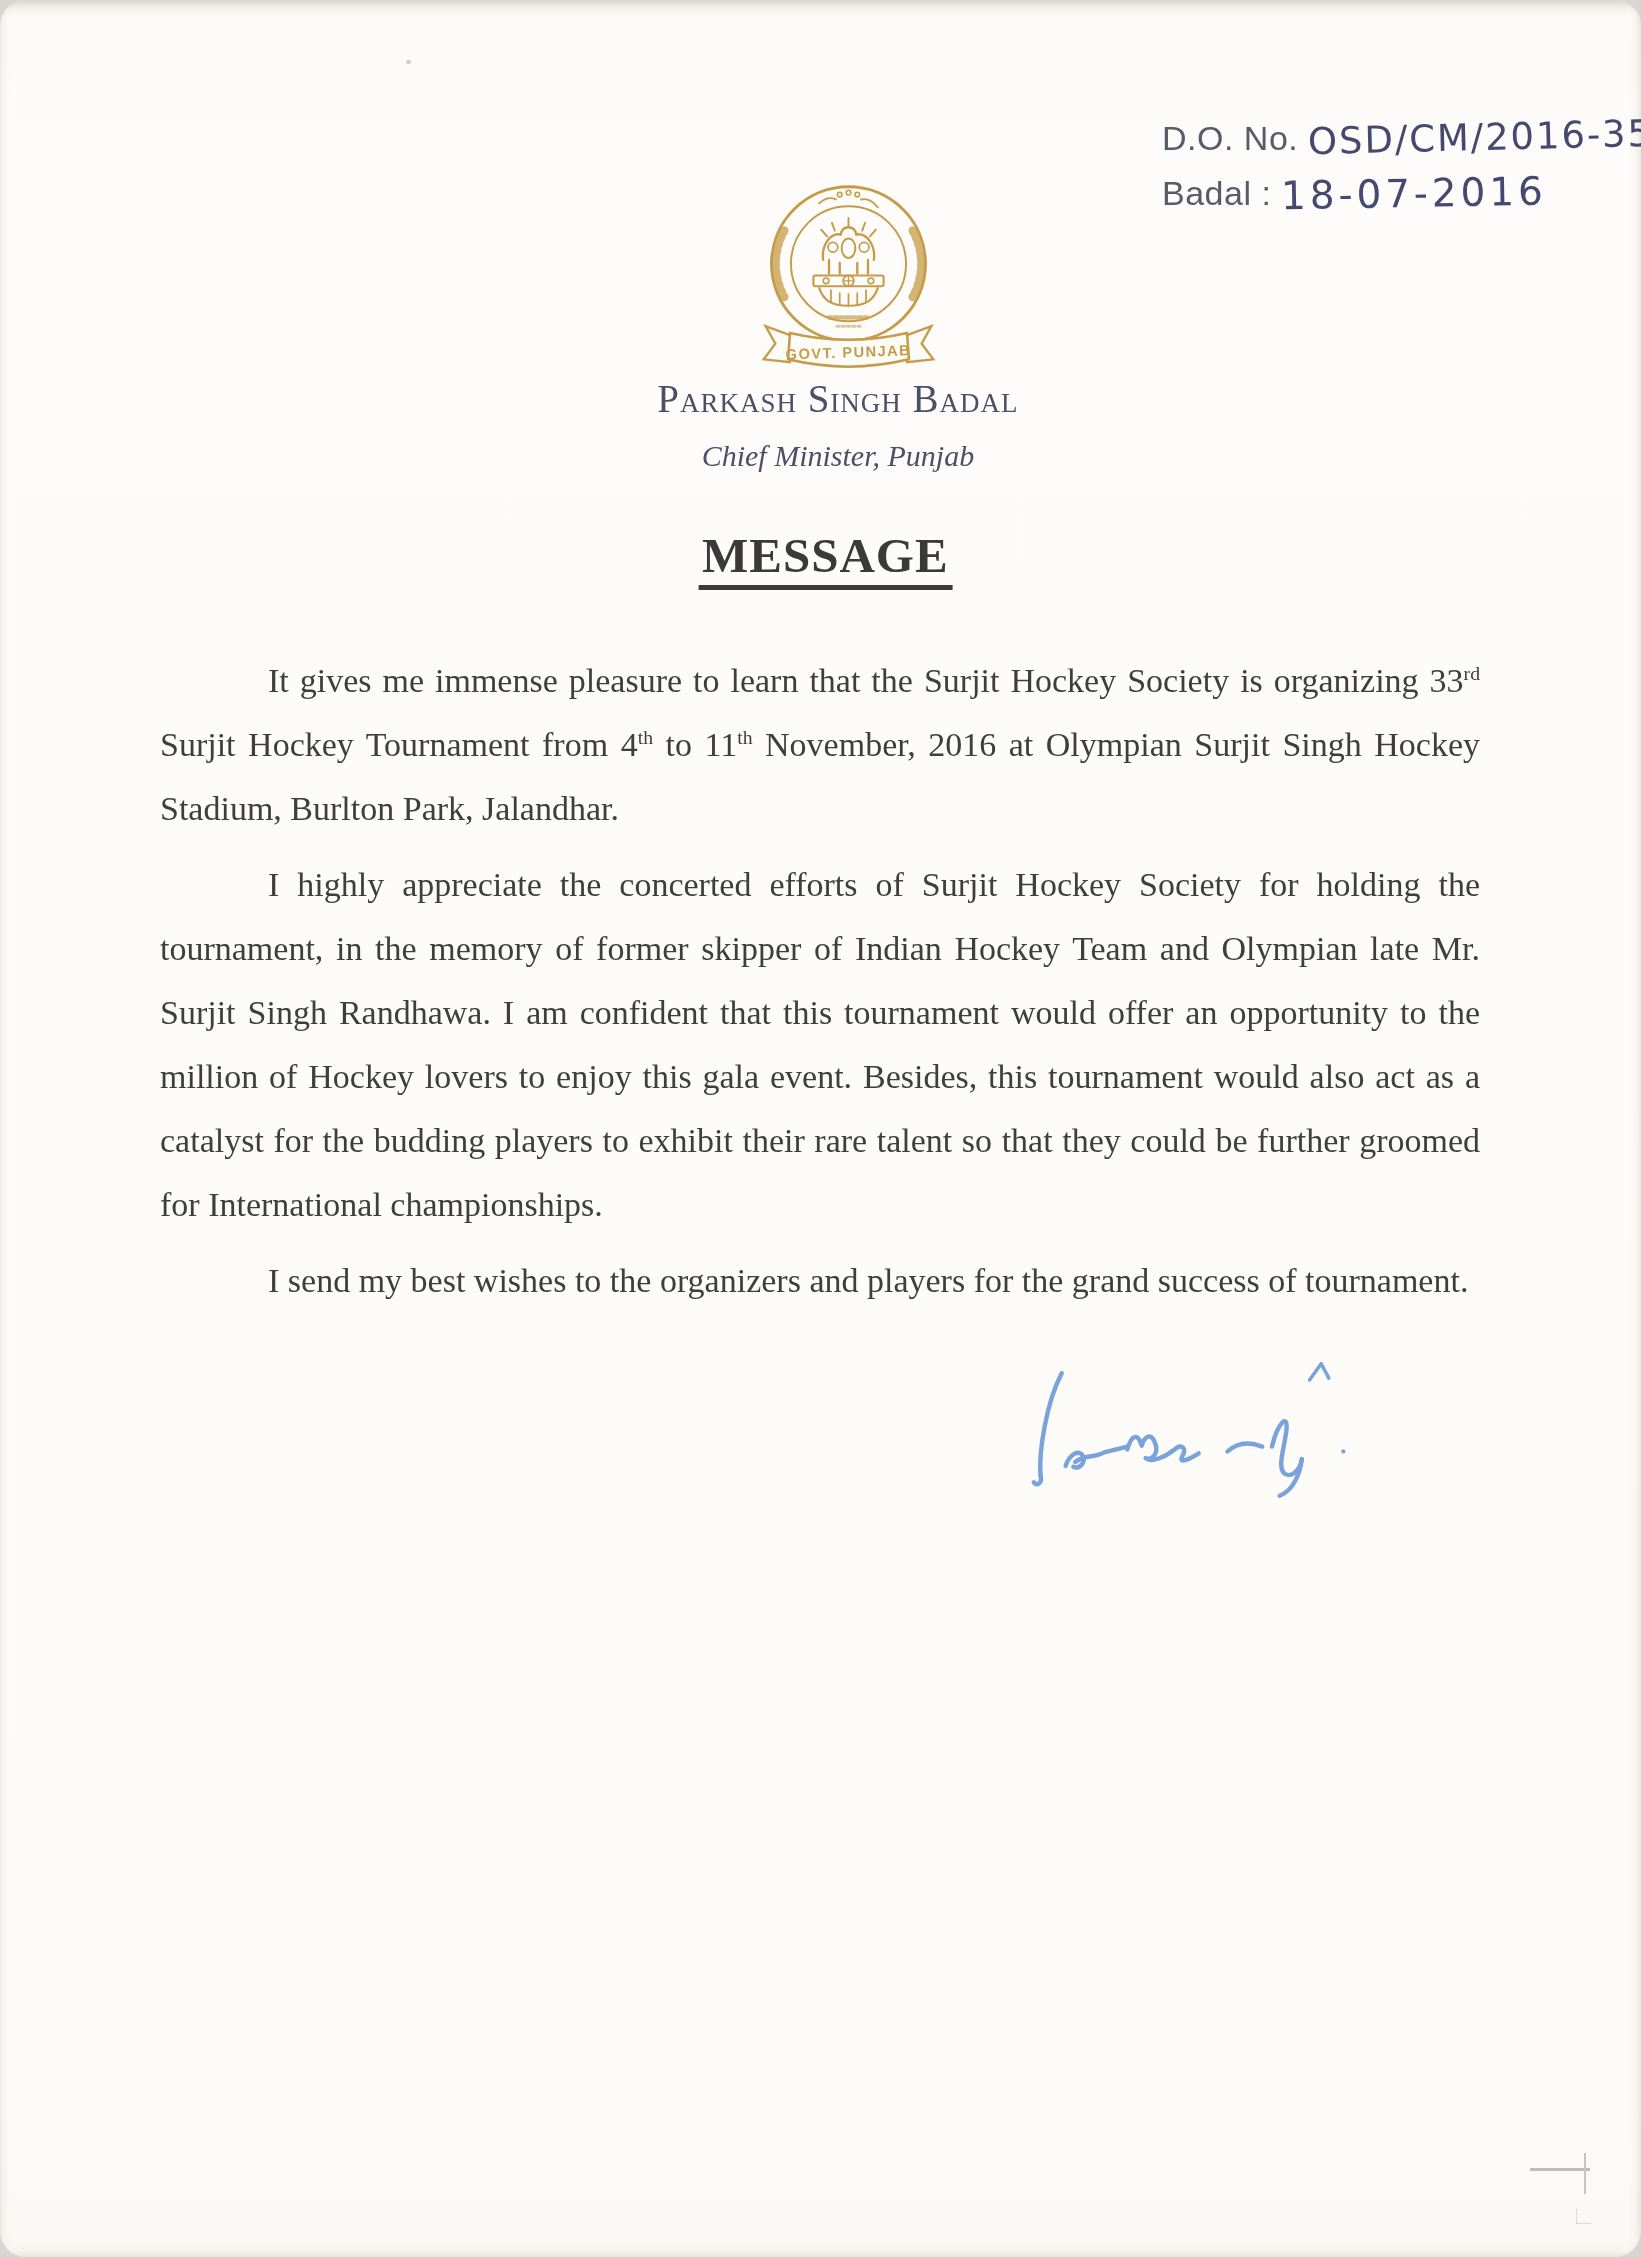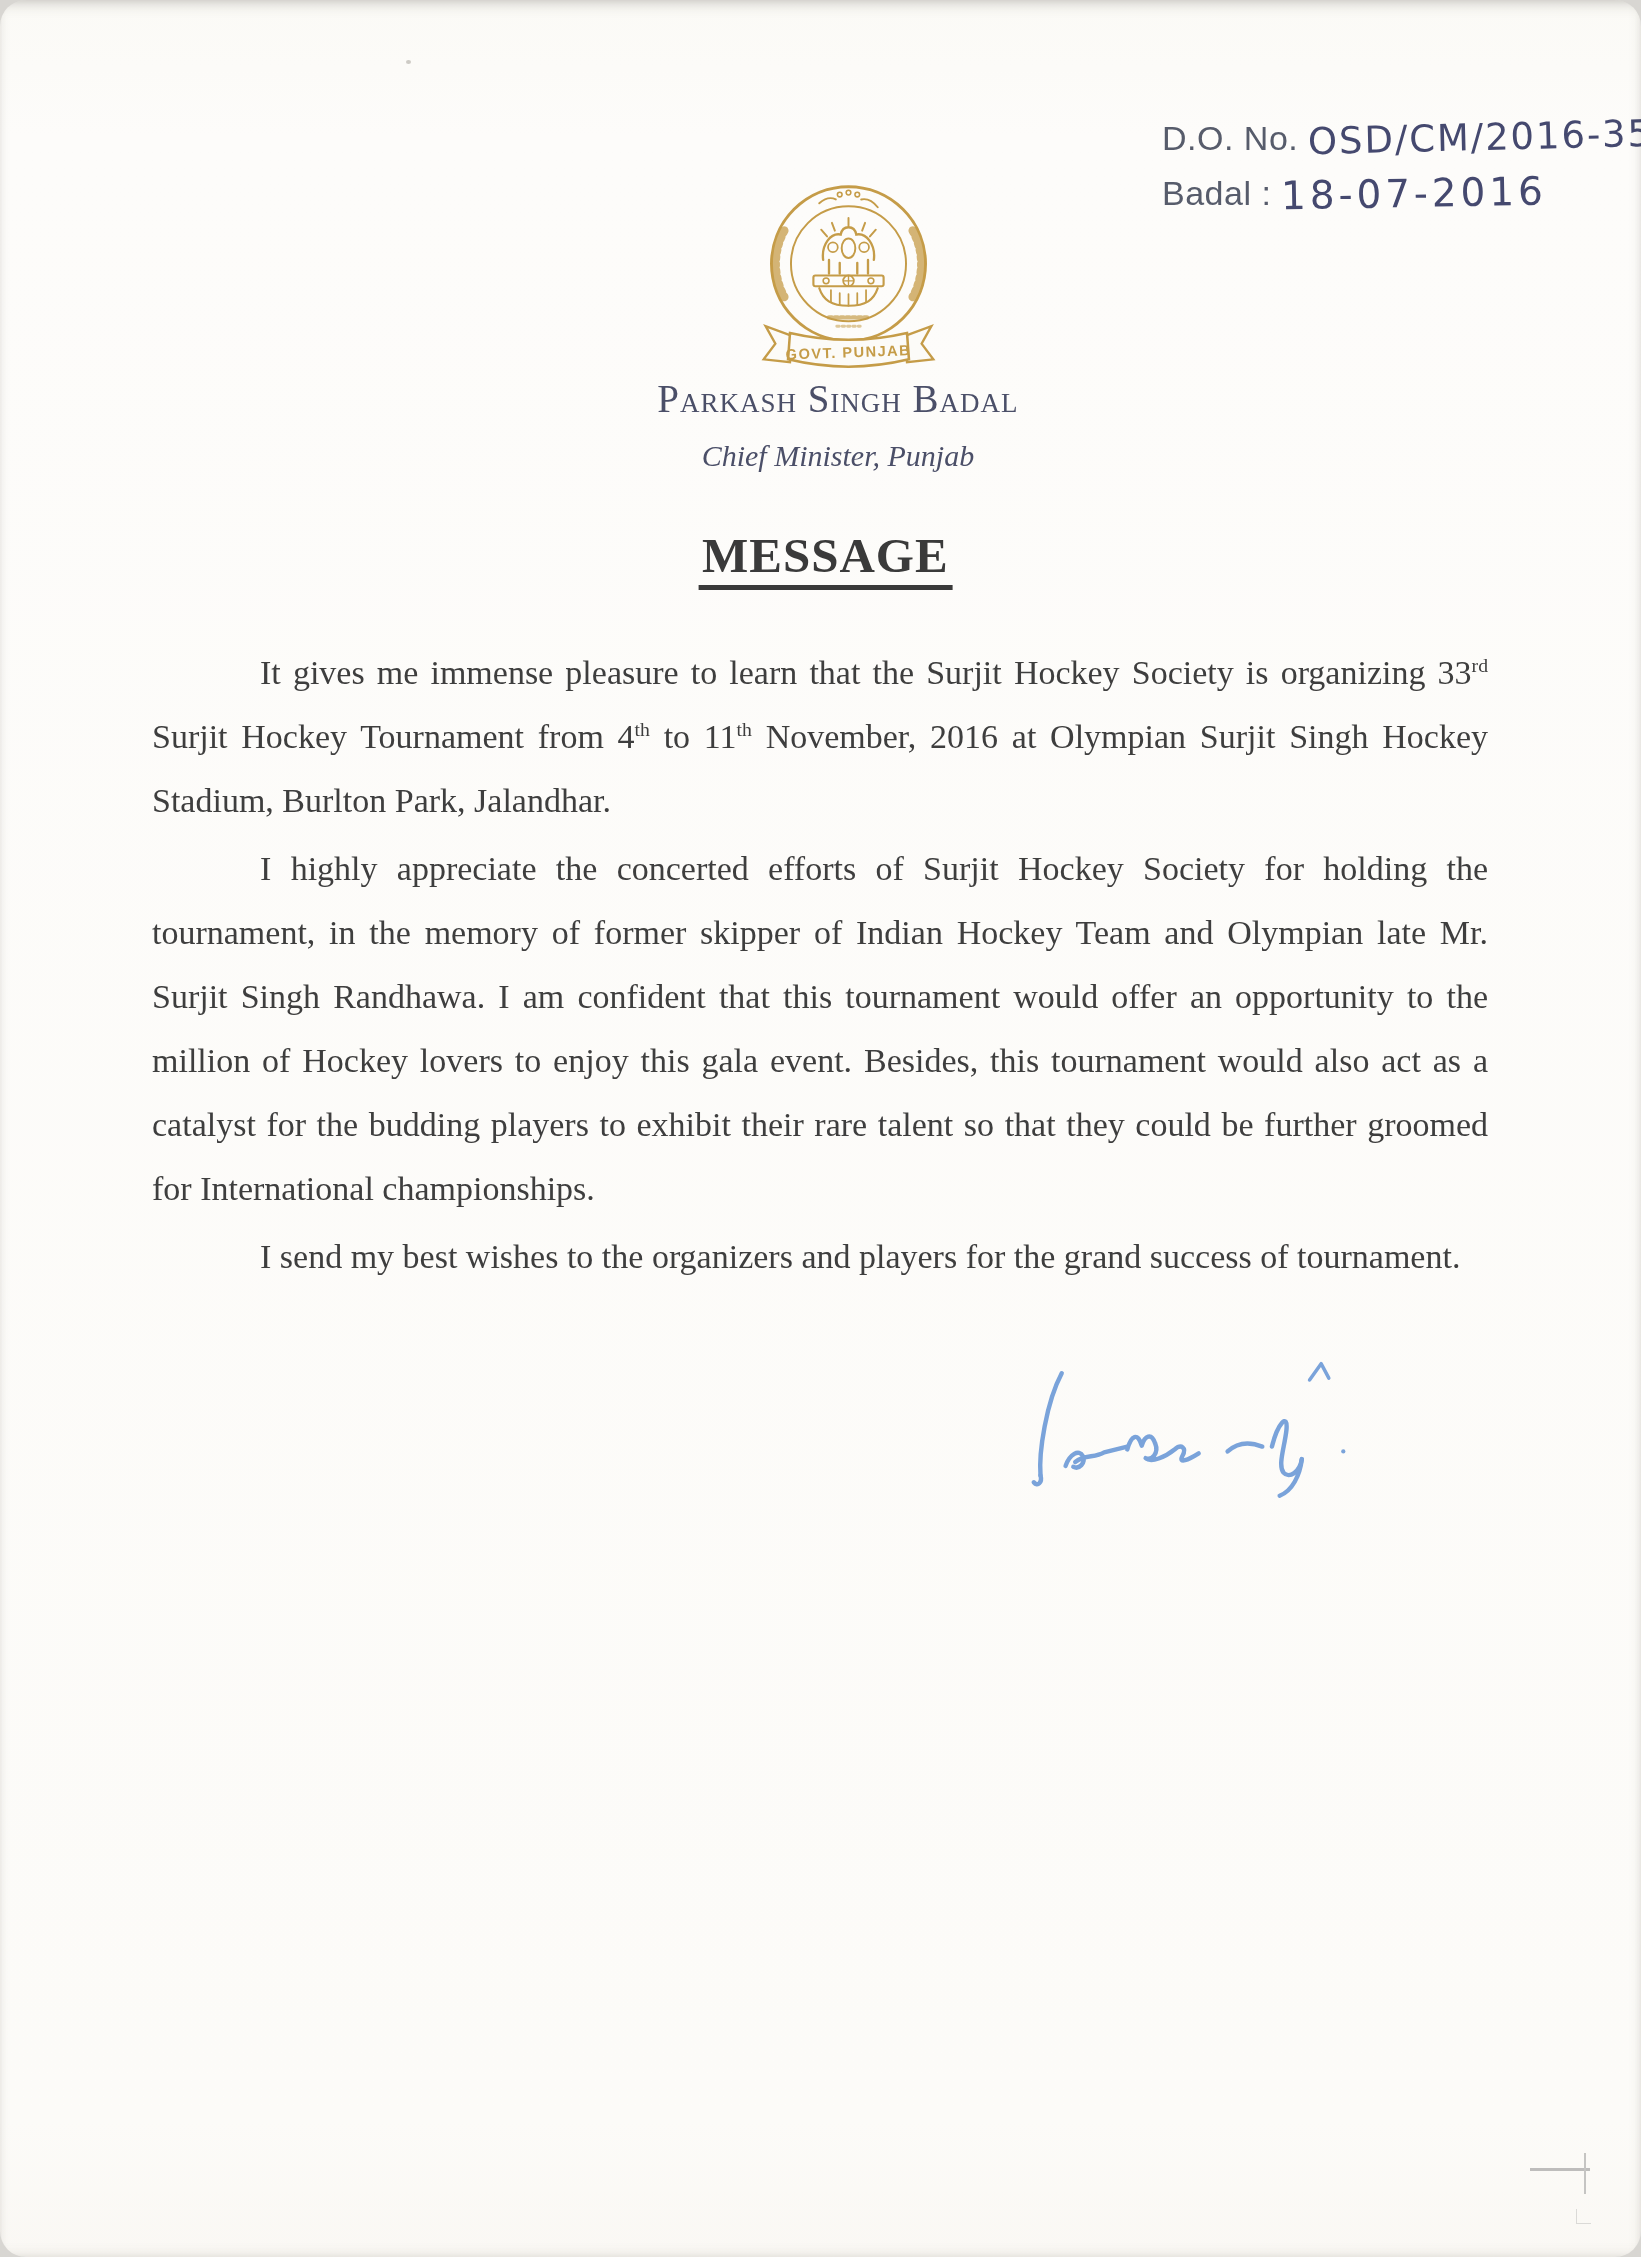--- a/index.html
+++ b/index.html
@@ -59,21 +59,21 @@
     font-size:49px;line-height:52px;letter-spacing:1px;color:#3a3a3a;
     border-bottom:5.8px solid #3a3a3a;padding:0 3.9px 2.9px;white-space:nowrap;
   }
 
   
   .letter-body{
     position:absolute;left:148px;top:637px;width:1344px;
     font-size:34px;line-height:64px;color:var(--body-ink);
     text-align:justify;
   }
-  .para{margin:4px;text-indent:108px;}
+  .para{margin:12px;text-indent:108px;}
   .para sup{font-size:.58em;line-height:0;vertical-align:super;}
 
   
   .signature-svg{position:absolute;left:990px;top:1354px;width:372px;height:162px;color:var(--sig-blue);}
   .signature-svg svg{width:100%;height:100%;}
   .signer-name{
     position:absolute;left:966px;top:1487px;
     font-family:"Liberation Sans", sans-serif;font-weight:700;
     font-size:45px;color:#363636;letter-spacing:0.5px;white-space:nowrap;
   }

